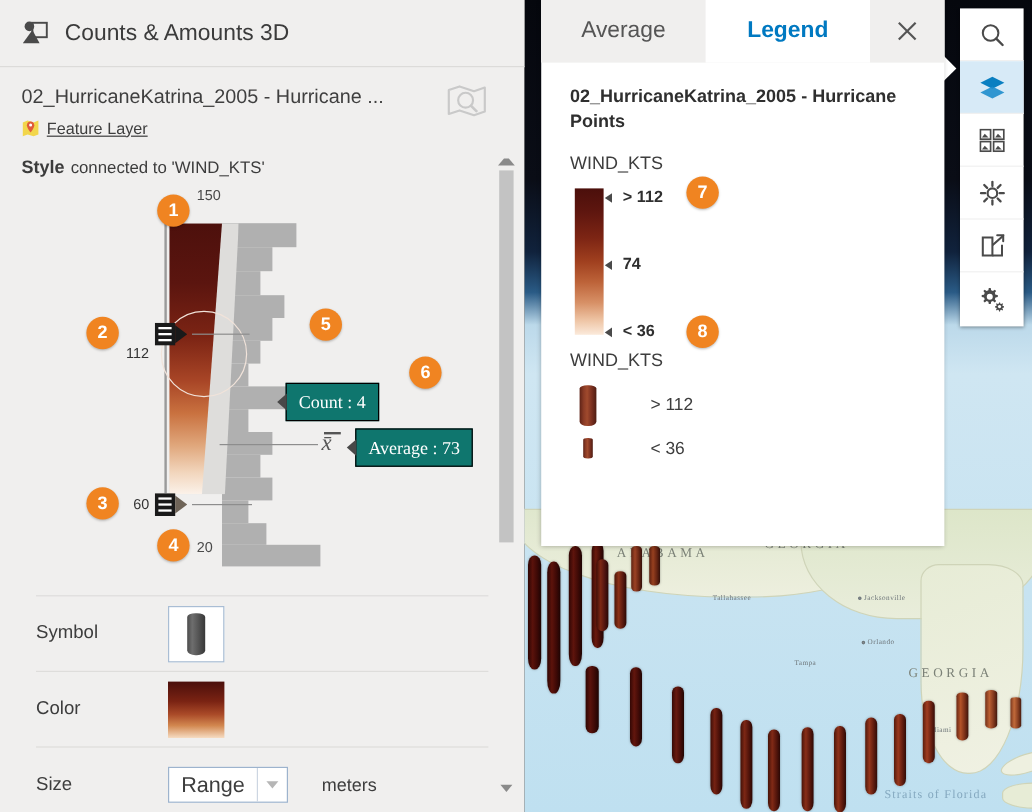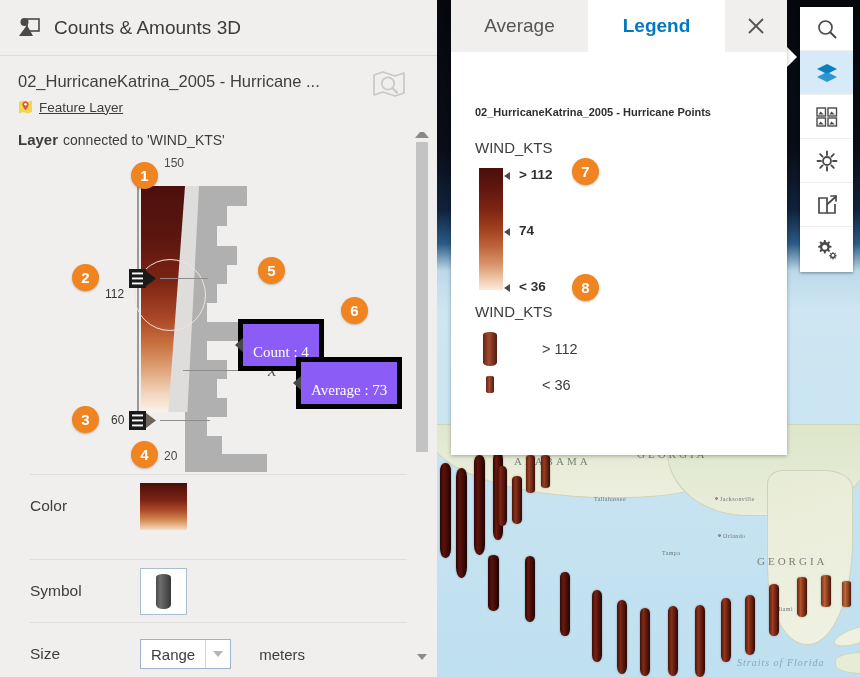--- a/index.html
+++ b/index.html
@@ -52,21 +52,21 @@
   }
   .maplabel {
     position: absolute;
     font-family: "Liberation Serif", serif;
     color: #6c7476;
     letter-spacing: 2px;
     white-space: nowrap;
     pointer-events: none;
   }
   .maplabel.state { font-size: 11px; color: #7b8177; letter-spacing: 3px; }
-  .maplabel.sea { font-size: 10px; font-style: italic; color: #84a8bf; letter-spacing: 1px; }
+  .maplabel.sea { font-size: 10px; color: #84a8bf; letter-spacing: 1px; }
   .maplabel.city { font-size: 6px; letter-spacing: 0.4px; color: #6d7579; font-style: normal; }
   .citydot {
     position: absolute; width: 3px; height: 3px; border-radius: 50%;
     background: #8e9499; border: 1px solid #6d7579;
   }
   
   .cyl {
     position: absolute;
     border-radius: 46% 46% 46% 46% / 8% 8% 10% 10%;
     box-shadow: 0 0 2px rgba(0,0,0,.35);
@@ -144,24 +144,24 @@
     border: 1.5px solid #f1e3da; border-radius: 50%;
     z-index: 8; background: transparent;
   }
   .slider-handle {
     position: absolute; width: 28px; height: 19px; z-index: 22;
   }
   .leader {
     position: absolute; height: 1px; background: #8d8d8d; z-index: 9;
   }
   .callout {
-    position: absolute; background: #8b5cf6; color: #fff;
+    position: absolute; background: #0f766e; color: #fff;
     font-family: "Liberation Serif", serif;
-    font-size: 15px; padding: 20px 10px 5px 10px; z-index: 25;
-    border: 5px solid #000000;
+    font-size: 15px; padding: 8px 10px 5px 10px; z-index: 25;
+    border: 1px solid #000000;
     white-space: nowrap;
   }
   .callout::before {
     content: ""; position: absolute; left: -8px; top: 50%;
     margin-top: -7px;
     border-top: 7px solid transparent;
     border-bottom: 7px solid transparent;
     border-right: 8px solid #484848;
   }
   #xbar-icon {
@@ -191,21 +191,21 @@
   #color-swatch {
     width: 47px; height: 47px;
     background: linear-gradient(180deg, #4b0f0b 0%, #7a2313 35%, #aa4a28 58%, #d2874f 78%, #f6dcc2 100%);
   }
   #size-select {
     display: flex; align-items: stretch; height: 30px;
     border: 1px solid #9db3cd; background: #fff;
   }
   #size-select .val {
     padding: 0 10px; display: flex; align-items: center;
-    font-size: 15px; color: #3d3d3d;
+    font-size: 18px; color: #3d3d3d;
   }
   #size-select .arrow {
     width: 25px; border-left: 1px solid #cdd6e2;
     display: flex; align-items: center; justify-content: center;
   }
   #size-units { margin-left: 28px; font-size: 15px; color: #3d3d3d; }
 
   
   #lp-scroll {
     position: absolute; right: 8px; top: 124px; width: 14px; height: 540px;
@@ -233,23 +233,22 @@
     flex: 1; display: flex; align-items: center; justify-content: center;
     font-size: 19px; color: #555; background: #f0efee;
   }
   .tab.active { background: #fff; color: #0079c1; font-weight: bold; }
   #close-tab {
     width: 62px; display: flex; align-items: center; justify-content: center;
     background: #f0efee;
   }
   #legend-body { padding: 18px 24px 0 24px; position: relative; }
   #legend-layer-title {
-    font-size: 11px; font-weight: bold; color: #2f2f2f; line-height: 21px;
+    font-size: 15px; font-weight: bold; color: #2f2f2f; line-height: 21px;
     max-width: 275px;
-    margin-top: 32px;
   }
   .legend-field {
     font-size: 15px; color: #3d3d3d; margin-top: 16px; margin-bottom: 8px;
   }
   #ramp-legend { position: relative; height: 135px; }
   #ramp-bar {
     position: absolute; left: 4px; top: 4px; width: 24px; height: 122px;
     background: linear-gradient(180deg,
       #4b0f0b 0%, #5e160f 16%, #7d2514 34%, #a0401f 50%,
       #bd6339 64%, #d79066 78%, #eec4a4 90%, #fbeadb 100%);
@@ -358,21 +357,21 @@
         <svg width="15" height="16" viewBox="0 0 15 16">
           <path d="M1 3 L5 1.5 L10 3 L14 1.5 L14 13 L10 14.5 L5 13 L1 14.5 Z" fill="#f2d64b"></path>
           <path d="M7.5 2.2 C9.3 2.2 10.6 3.6 10.6 5.3 C10.6 7.6 7.5 11.4 7.5 11.4 C7.5 11.4 4.4 7.6 4.4 5.3 C4.4 3.6 5.7 2.2 7.5 2.2 Z" fill="#e05a3a"></path>
           <circle cx="7.5" cy="5.2" r="1.25" fill="#fff"></circle>
         </svg>
         <a href="#">Feature Layer</a>
       </div>
     </div>
 
     <div id="style-line">
-      <b>Layer</b><span class="sub" style="margin-left:5px">connected to 'WIND_KTS'</span>
+      <b>Style</b><span class="sub" style="margin-left:5px">connected to 'WIND_KTS'</span>
     </div>
 
     <div id="hist-area">
 
       <div class="badge" style="left:131px; top:8px;">1</div>
       <div class="axis-num" style="left:164px; top:2px;">150</div>
       <div class="badge" style="left:72px; top:110px;">2</div>
       <div class="badge" style="left:72px; top:252px;">3</div>
       <div class="badge" style="left:131px; top:287px;">4</div>
       <div class="axis-num" style="left:164px; top:295px;">20</div>
@@ -420,30 +419,30 @@
         <path d="M17 2 L27 9.5 L17 17 Z" fill="#6f6458"></path>
       </svg>
 
       <div class="callout" style="left:238px; top:165px;">Count : 4</div>
 
       <div id="xbar-icon" style="left:268px; top:205px;">x̄</div>
       <div class="leader" style="left:183px; top:216px; width:82px;"></div>
       <div class="callout" style="left:296px; top:203px;">Average : 73</div>
     </div>
 
-    <div class="prop-row">
-      <div class="prop-label">Color</div>
-      <div id="color-swatch"></div>
-    </div>
-
     <div class="prop-row" style="margin-top:22px;">
       <div class="prop-label">Symbol</div>
       <div id="symbol-swatch">
         <div class="cyl-dark"></div>
       </div>
+    </div>
+
+    <div class="prop-row">
+      <div class="prop-label">Color</div>
+      <div id="color-swatch"></div>
     </div>
 
     <div class="prop-row">
       <div class="prop-label">Size</div>
       <div id="size-select">
         <div class="val">Range</div>
         <div class="arrow">
           <div class="tri dn" style="border-top-color:#b6b6b6"></div>
         </div>
       </div>

